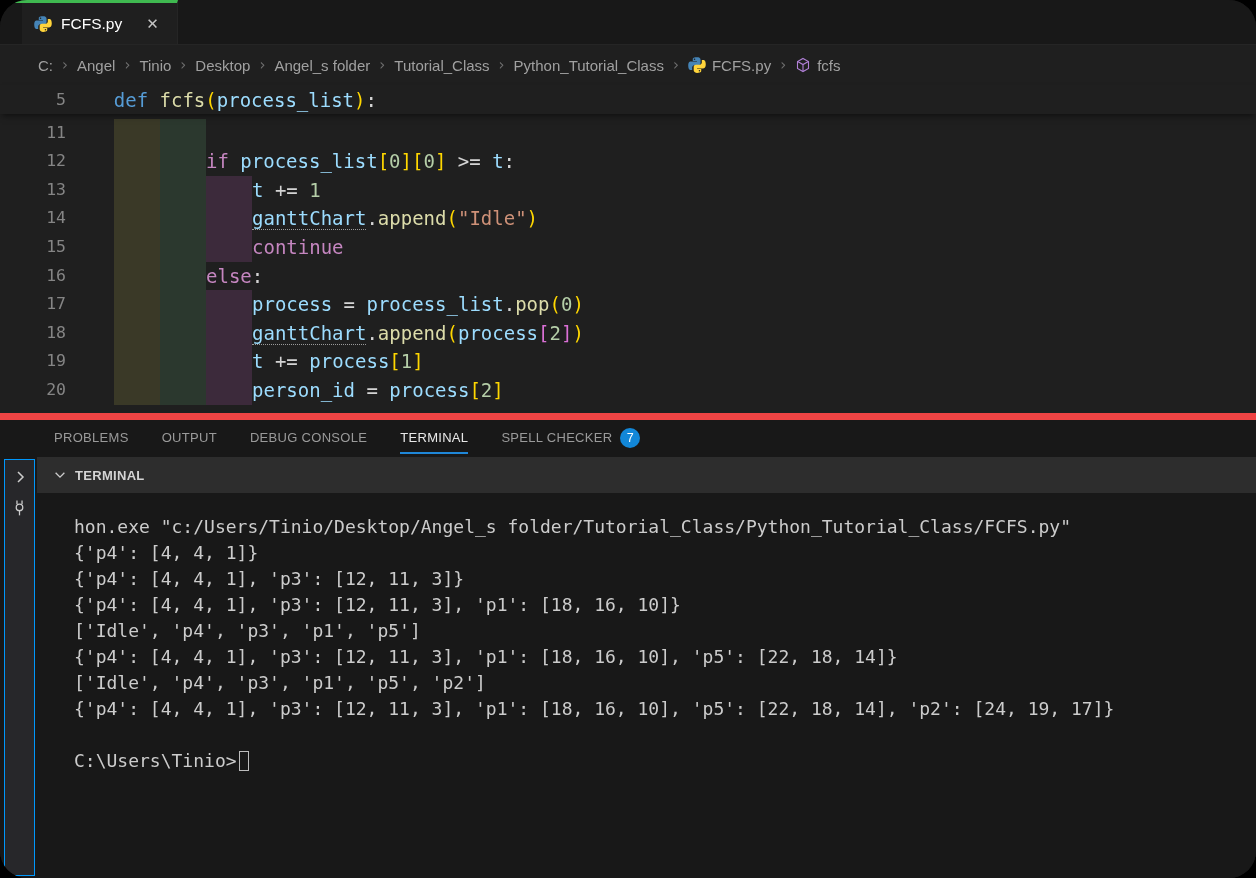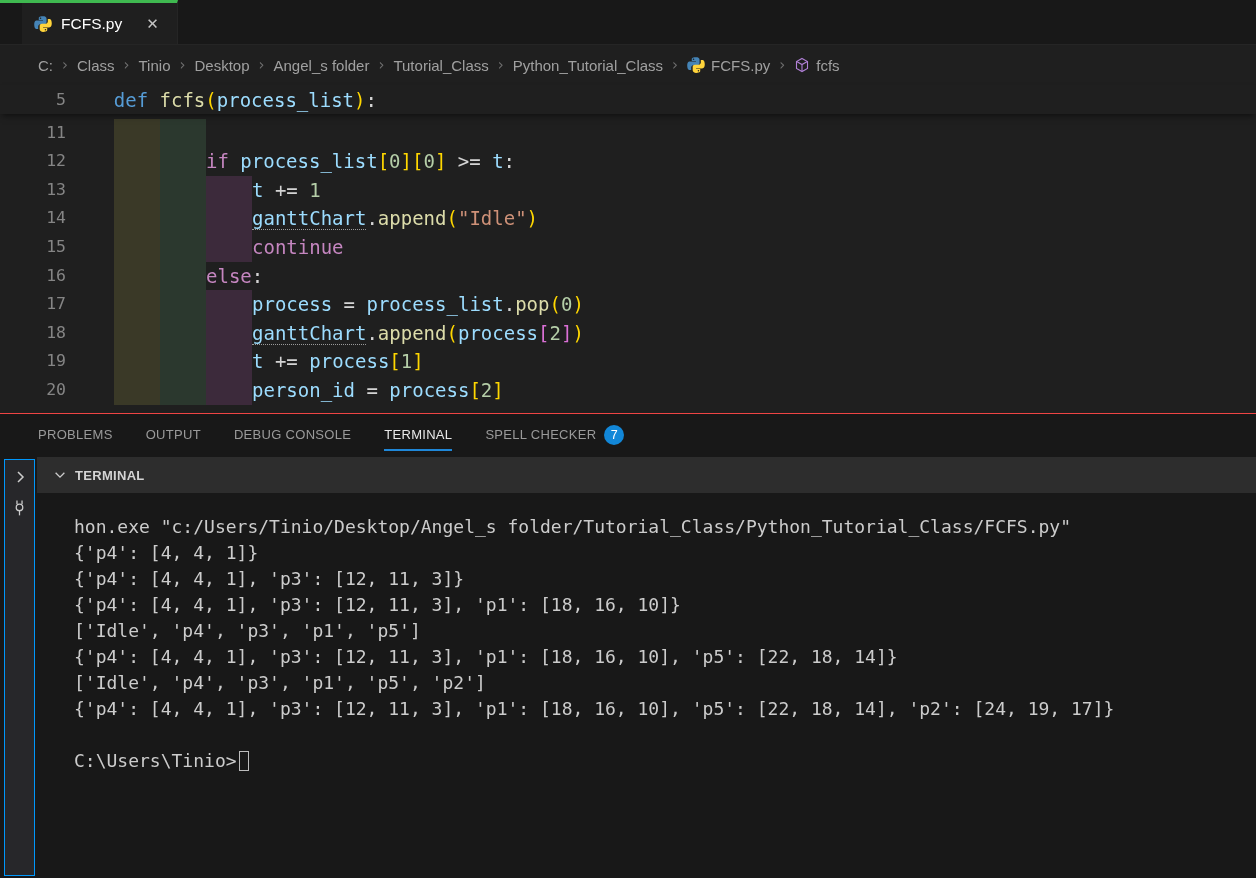--- a/index.html
+++ b/index.html
@@ -1,21 +1,21 @@
 <!DOCTYPE html>
 <html style="--accent_green: #3fb950; --focus_blue: #0097fb; --underline_blue: #1f87d8; --badge_blue: #1287d8; --band_olive: #3a3927; --band_green: #2b382e; --band_purple: #3c2a3b; --cm: #6a9955; --kw: #c586c0; --kd: #569cd6; --fn: #dcdcaa; --v: #9cdcfe; --n: #b5cea8; --s: #ce9178; --op: #d4d4d4; --b1: #ffd700; --b2: #da70d6;"><head>
 <meta charset="utf-8">
 <style>
   :root{
     --bg:#181818; --editor:#1f1f1f; --panelhdr:#2d2d2d;
   }
   *{box-sizing:border-box;}
   html,body{margin:0;padding:0;background:#000;}
   body{font-family:"Liberation Sans",sans-serif;}
-  #window{width:1256px;height:878px;background:var(--bg);overflow:hidden;display:flex;flex-direction:column;position:relative;}
+  #window{width:1256px;height:878px;background:var(--bg);overflow:hidden;display:flex;flex-direction:column;position:relative;border-radius:27px;}
 
   
   .tabbar{height:45px;background:var(--bg);display:flex;align-items:stretch;border-bottom:1px solid #252525;flex:none;}
   .tab-left-spacer{width:22px;border-top:3px solid var(--accent_green);}
   .tab{display:flex;align-items:center;padding:0 14px 0 12px;background:var(--editor);border-top:3px solid var(--accent_green);border-right:1px solid #252525;cursor:pointer;}
   .tab .pyicon{margin-right:9px;display:flex;}
   .tab-label{color:#ffffff;font-size:15.5px;}
   .tab-close{color:#c5c5c5;font-size:15px;margin-left:20px;padding:2px 4px;border-radius:4px;}
 
   
@@ -37,21 +37,21 @@
   .band.green{background:var(--band_green);}
   .band.purple{background:var(--band_purple);}
   .code-text{font-size:19px;line-height:28.6px;color:#d4d4d4;white-space:pre;}
   .sticky .code-text{line-height:30px;}
   .tk.cm{color:var(--cm);} .tk.kw{color:var(--kw);} .tk.kd{color:var(--kd);}
   .tk.fn{color:var(--fn);} .tk.v{color:var(--v);} .tk.n{color:var(--n);}
   .tk.s{color:var(--s);} .tk.op{color:var(--op);} .tk.b1{color:var(--b1);} .tk.b2{color:var(--b2);}
   .tk.sp{border-bottom:1px dotted #9a9a9a;}
 
   
-  .paneltabs{height:44px;background:var(--bg);border-top:1px solid #ef4444;display:flex;align-items:center;padding-left:38px;flex:none;}
+  .paneltabs{height:44px;background:var(--bg);border-top:7px solid #ef4444;display:flex;align-items:center;padding-left:54px;flex:none;}
   .ptab{display:flex;align-items:center;height:30px;margin-right:33px;color:#9a9a9a;font-size:13px;letter-spacing:.3px;cursor:pointer;border-bottom:2px solid transparent;}
   .ptab.active{color:#e8e8e8;border-bottom-color:var(--underline_blue);}
   .pbadge{margin-left:8px;min-width:20px;height:20px;border-radius:10px;background:var(--badge_blue);color:#fff;font-size:12.5px;display:inline-flex;align-items:center;justify-content:center;padding:0 4px;}
 
   
   .panelbody{flex:1;background:var(--bg);display:flex;min-height:0;}
   .strip{width:37px;flex:none;padding:2px 0 2px 4px;}
   .strip-inner{width:31px;height:100%;border:1px solid var(--focus_blue);background:#27272a;display:flex;flex-direction:column;align-items:center;padding-top:9px;gap:14px;}
   .strip-ic{display:flex;cursor:pointer;}
   .panel-main{flex:1;display:flex;flex-direction:column;min-width:0;}
@@ -80,21 +80,21 @@
       <span class="tab-close">✕</span>
     </div>
   </div>
 
   <div class="breadcrumb" id="breadcrumb">
       <span class="crumb">
         <span>C:</span>
       </span>
       <span class="crumb-sep">›</span>
       <span class="crumb">
-        <span>Class</span>
+        <span>Angel</span>
       </span>
       <span class="crumb-sep">›</span>
       <span class="crumb">
         <span>Tinio</span>
       </span>
       <span class="crumb-sep">›</span>
       <span class="crumb">
         <span>Desktop</span>
       </span>
       <span class="crumb-sep">›</span>

